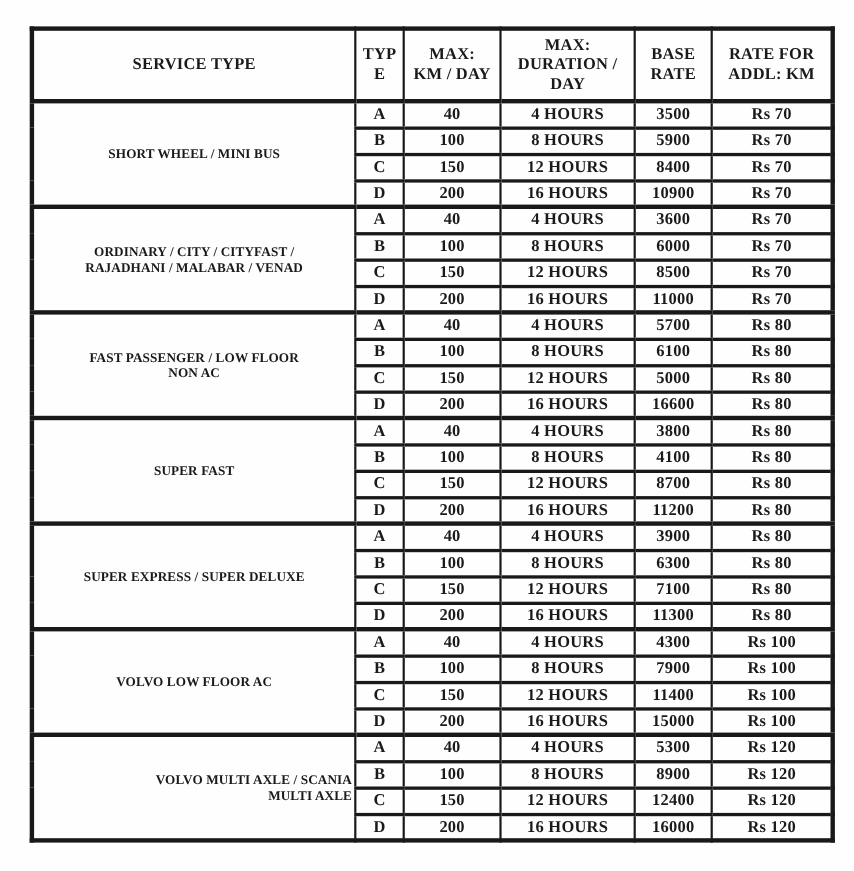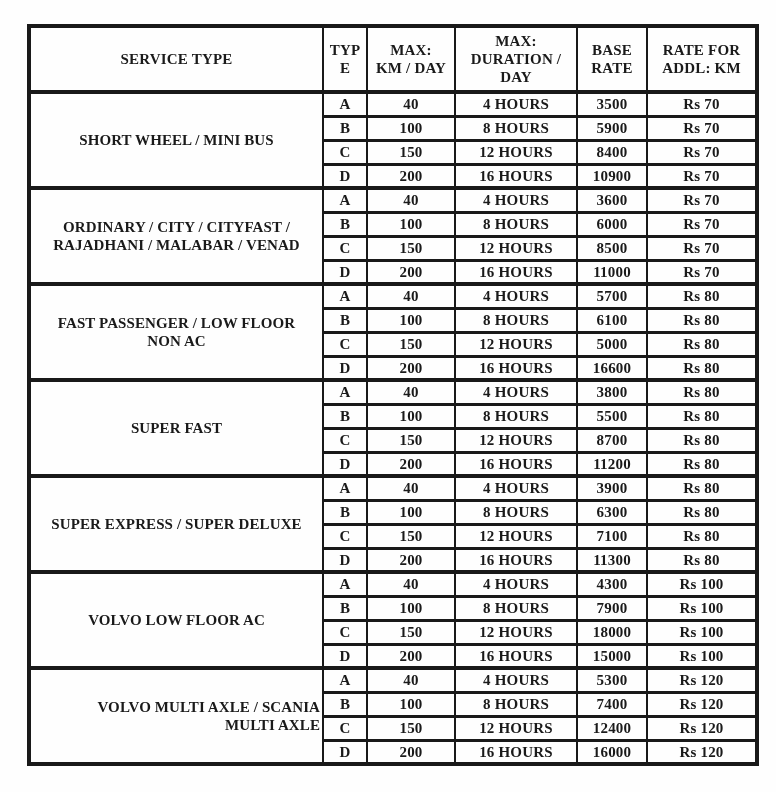--- a/index.html
+++ b/index.html
@@ -39,21 +39,21 @@
   tr.header-row th {
     white-space: pre-line;
     font-size: 15px;
     letter-spacing: 0.2px;
     border-bottom-width: 4px;
   }
   tr.data-row { height: 24px; }
   tr.group-start td { border-top-width: 4px; }
   td.service {
     white-space: pre-line;
-    font-size: 15px;
+    font-size: 12px;
     letter-spacing: 0.1px;
   }
   td.service.left { text-align: right; padding-left: 4px; }
   td.type { font-size: 15px; }
   td.num, td.dur, td.rate { font-size: 15px; letter-spacing: 0.2px; }
 </style>
 </head>
 <body>
 
 <div class="sheet">
@@ -179,21 +179,21 @@
         <td class="type">A</td>
         <td class="num">40</td>
         <td class="dur">4 HOURS</td>
         <td class="num">3800</td>
         <td class="rate">Rs 80</td>
       </tr>
       <tr class="data-row">
         <td class="type">B</td>
         <td class="num">100</td>
         <td class="dur">8 HOURS</td>
-        <td class="num">5500</td>
+        <td class="num">4100</td>
         <td class="rate">Rs 80</td>
       </tr>
       <tr class="data-row">
         <td class="type">C</td>
         <td class="num">150</td>
         <td class="dur">12 HOURS</td>
         <td class="num">8700</td>
         <td class="rate">Rs 80</td>
       </tr>
       <tr class="data-row">
@@ -246,21 +246,21 @@
         <td class="type">B</td>
         <td class="num">100</td>
         <td class="dur">8 HOURS</td>
         <td class="num">7900</td>
         <td class="rate">Rs 100</td>
       </tr>
       <tr class="data-row">
         <td class="type">C</td>
         <td class="num">150</td>
         <td class="dur">12 HOURS</td>
-        <td class="num">18000</td>
+        <td class="num">11400</td>
         <td class="rate">Rs 100</td>
       </tr>
       <tr class="data-row">
         <td class="type">D</td>
         <td class="num">200</td>
         <td class="dur">16 HOURS</td>
         <td class="num">15000</td>
         <td class="rate">Rs 100</td>
       </tr>
 
@@ -270,21 +270,21 @@
         <td class="type">A</td>
         <td class="num">40</td>
         <td class="dur">4 HOURS</td>
         <td class="num">5300</td>
         <td class="rate">Rs 120</td>
       </tr>
       <tr class="data-row">
         <td class="type">B</td>
         <td class="num">100</td>
         <td class="dur">8 HOURS</td>
-        <td class="num">7400</td>
+        <td class="num">8900</td>
         <td class="rate">Rs 120</td>
       </tr>
       <tr class="data-row">
         <td class="type">C</td>
         <td class="num">150</td>
         <td class="dur">12 HOURS</td>
         <td class="num">12400</td>
         <td class="rate">Rs 120</td>
       </tr>
       <tr class="data-row">

